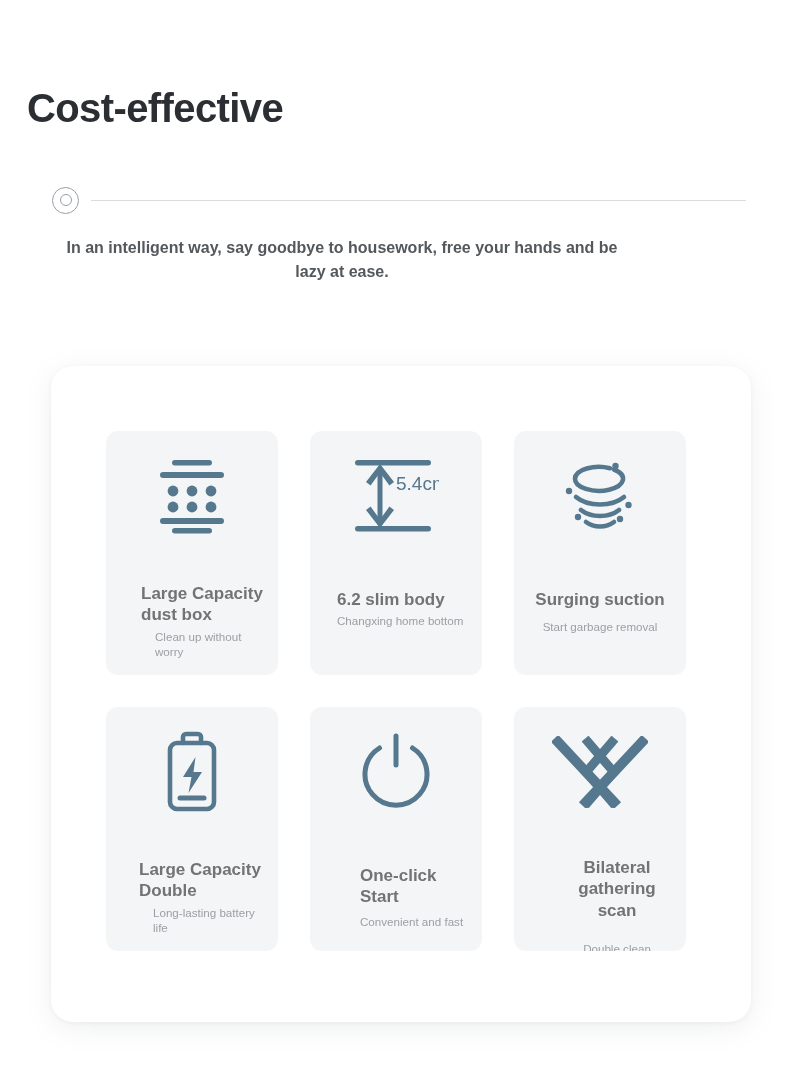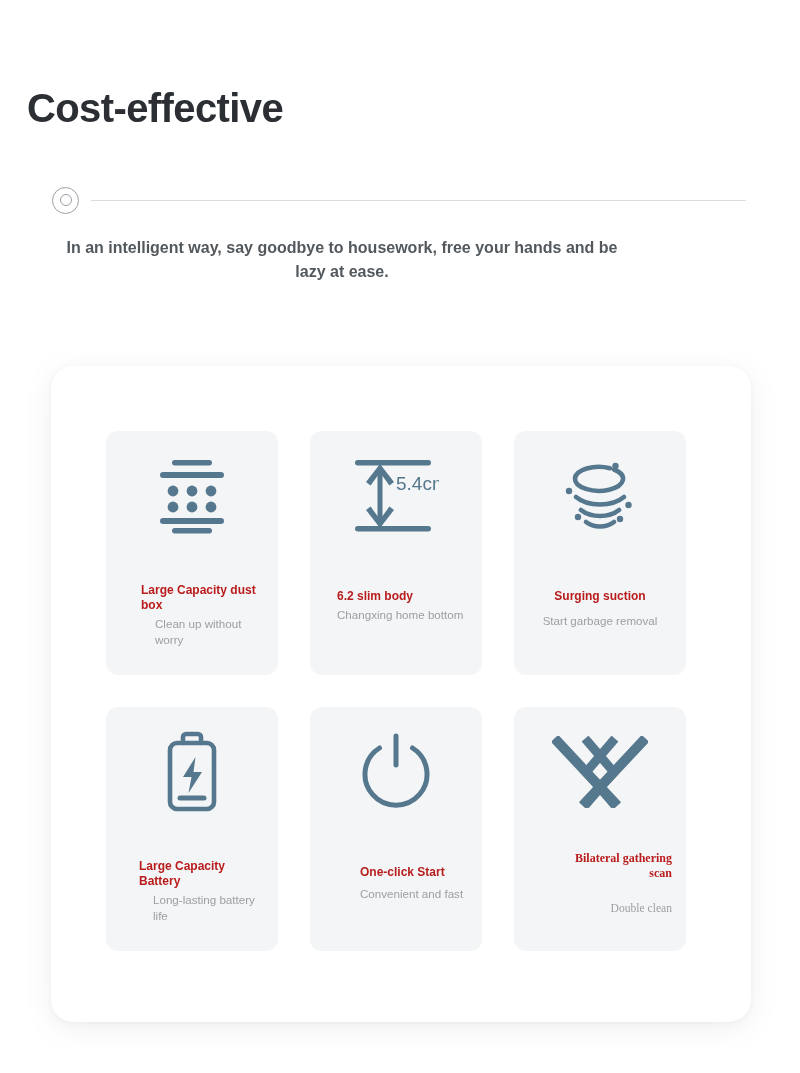--- a/index.html
+++ b/index.html
@@ -135,23 +135,23 @@
 
   .card-text {
     position: absolute;
     left: 0;
     top: 130px;
     width: 172px;
     padding: 0 14px;
   }
 
   .card-title {
-    font-size: 12px;
+    font-size: 17px;
     font-weight: 700;
-    color: #b91c1c;
+    color: #737373;
     line-height: 1.26;
   }
 
   .card-sub {
     font-size: 11.6px;
     font-weight: 400;
     color: #9ba0a4;
     line-height: 1.35;
     margin-top: 3px;
   }
@@ -165,21 +165,21 @@
 
   .card.c3 .card-text { top: 158px; text-align: center; padding: 0 6px; }
   .card.c3 .card-sub  { margin-top: 9px; }
 
   .card.c4 .card-text { top: 152px; text-align: left; padding-left: 33px; }
   .card.c4 .card-sub  { padding-left: 14px; }
 
   .card.c5 .card-text { top: 158px; text-align: left; padding-left: 50px; }
   .card.c5 .card-sub  { padding-left: 0px; margin-top: 6px; }
 
-  .card.c6 .card-text { top: 144px; text-align: right; padding-left: 48px; font-family: Liberation Serif, serif; }
+  .card.c6 .card-text { top: 150px; text-align: center; padding-left: 48px; }
   .card.c6 .card-sub  { padding-left: 0px; margin-top: 20px; }
 
   svg { display: block; }
 </style>
 </head>
 <body>
 
 <div class="page">
 
   <div class="header-block">
@@ -271,21 +271,21 @@
         <svg width="62" height="82" viewBox="0 0 62 82" aria-hidden="true">
           <g fill="none" stroke="#55788e" stroke-width="4.6" stroke-linejoin="round" stroke-linecap="round">
             <rect x="9" y="12" width="44" height="66" rx="7"></rect>
             <path d="M22 12 V 6 A 3 3 0 0 1 25 3 H 37 A 3 3 0 0 1 40 6 V 12"></path>
             <line x1="19" y1="67" x2="43" y2="67" stroke-width="5"></line>
           </g>
           <path d="M34.5 26 L22 46 L30.5 46 L27.5 62 L41 41 L32.5 41 Z" fill="#55788e"></path>
         </svg>
       </div>
       <div class="card-text">
-        <div class="card-title">Large Capacity Battery</div>
+        <div class="card-title">Large Capacity Double</div>
         <div class="card-sub">Long-lasting battery life</div>
       </div>
     </div>
 
     <div class="card c5">
       <div class="card-icon">
         <svg width="78" height="80" viewBox="0 0 78 80" aria-hidden="true">
           <g fill="none" stroke="#55788e" stroke-width="5" stroke-linecap="round">
             <path d="M22.5 16 A 31 31 0 1 0 55.5 16"></path>
             <line x1="39" y1="4" x2="39" y2="33"></line>

